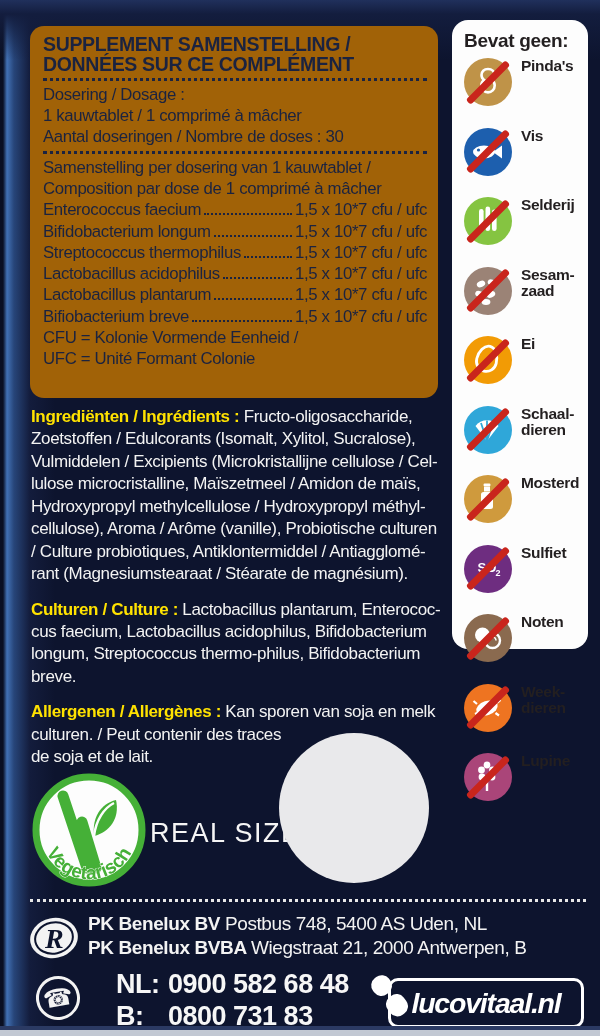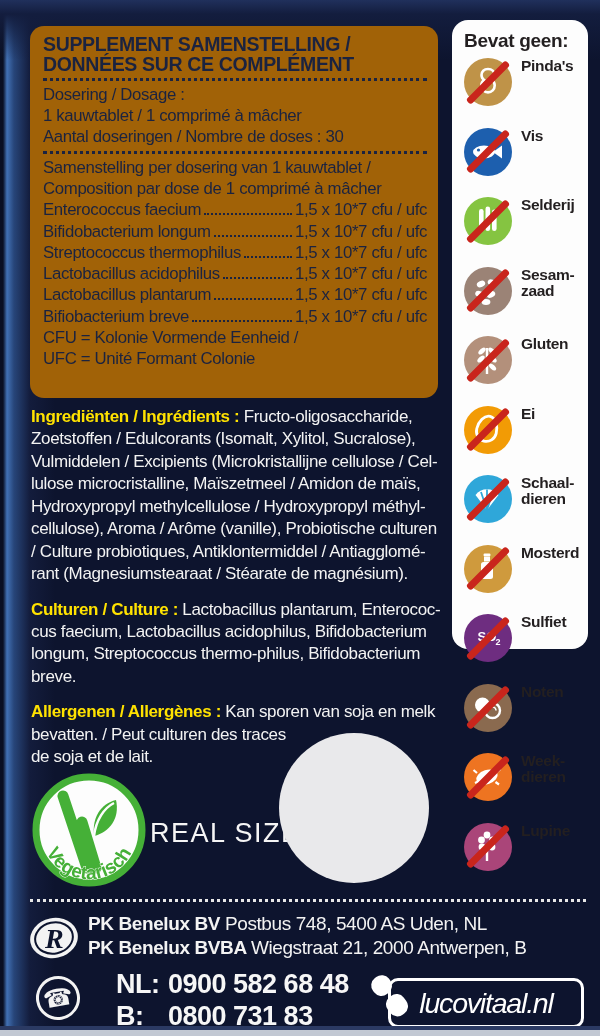--- a/index.html
+++ b/index.html
@@ -57,21 +57,21 @@
   .addr-line{font-size:19px;line-height:1.25;letter-spacing:-0.4px;white-space:nowrap;font-weight:bold;}
   .addr-line .addr-rest{font-weight:normal;}
   .phone-icon{position:absolute;left:36px;top:976px;width:38px;height:38px;border-radius:50%;
       border:3px solid #f3f3f3;color:#f3f3f3;display:flex;align-items:center;justify-content:center;
       font-size:24px;transform:rotate(-10deg);}
   .phone-block{position:absolute;left:88px;top:968px;color:#f6f6f6;}
   .phone-line{display:flex;font-size:27px;font-weight:bold;line-height:1.2;letter-spacing:-0.5px;margin-left:28px;}
   .phone-line .pl{width:52px;}
   .luco-logo{position:absolute;left:388px;top:978px;width:190px;height:44px;
       border:3px solid #fff;border-radius:10px;display:flex;align-items:center;justify-content:center;
-      color:#fff;font-weight:normal;font-size:28.5px;letter-spacing:-1.2px;font-style:italic;}
+      color:#fff;font-weight:bold;font-size:28.5px;letter-spacing:-1.2px;font-style:italic;}
   .luco-capsule{position:absolute;left:-28px;top:-16px;}
 </style>
 </head>
 <body>
 
 <div class="bg"></div>
 
 <div class="facts-panel">
   <div class="facts-title">
     <div>SUPPLEMENT SAMENSTELLING /</div>
@@ -138,21 +138,21 @@
       <div class="txt-line">rant (Magnesiumstearaat / Stéarate de magnésium).</div>
     </div>
     <div class="txt-section">
       <div class="txt-line"><span class="lead">Culturen / Culture : </span>Lactobacillus plantarum, Enterococ-</div>
       <div class="txt-line">cus faecium, Lactobacillus acidophilus, Bifidobacterium</div>
       <div class="txt-line">longum, Streptococcus thermo-philus, Bifidobacterium</div>
       <div class="txt-line">breve.</div>
     </div>
     <div class="txt-section">
       <div class="txt-line"><span class="lead">Allergenen / Allergènes : </span>Kan sporen van soja en melk</div>
-      <div class="txt-line">bevatten. / Peut culturen des traces</div>
+      <div class="txt-line">culturen. / Peut contenir des traces</div>
       <div class="txt-line">de soja et de lait.</div>
     </div>
   </div>
 
 <div class="veg-badge">
   <svg width="118" height="122" viewBox="0 0 118 122">
     <circle cx="59" cy="60" r="53" fill="#fdfdfd" stroke="#45b037" stroke-width="7"></circle>
     <path d="M33 26 L57 98 L66 98 L52 52" fill="none" stroke="#45b037" stroke-width="11" stroke-linecap="round" stroke-linejoin="round"></path>
     <path d="M86 30 C70 34 62 48 64 66 C80 62 90 48 86 30 Z" fill="#45b037"></path>
     <path d="M64 66 C66 50 74 38 84 33" fill="none" stroke="#fdfdfd" stroke-width="2.5"></path>
@@ -209,35 +209,20 @@
             <ellipse cx="28" cy="15.5" rx="4.4" ry="3" fill="#fff" transform="rotate(18 28 15.5)"></ellipse>
             <ellipse cx="15.5" cy="27" rx="4.4" ry="3" fill="#fff" transform="rotate(18 15.5 27)"></ellipse>
             <ellipse cx="27" cy="27.5" rx="4.4" ry="3" fill="#fff" transform="rotate(-22 27 27.5)"></ellipse>
             <ellipse cx="22" cy="35" rx="4.4" ry="3" fill="#fff"></ellipse>
           </svg>
           <div class="slash"></div>
         </div>
         <div class="allergen-label">Sesam-<br>zaad</div>
       </div>
       <div class="allergen-item">
-        <div class="allergen-icon" style="background: rgb(179, 144, 123);">
-          <svg width="46" height="46" viewBox="0 0 46 46">
-            <path d="M23 38 L23 12" stroke="#fff" stroke-width="2.4"></path>
-            <ellipse cx="18" cy="15" rx="4.4" ry="2.3" fill="#fff" transform="rotate(-42 18 15)"></ellipse>
-            <ellipse cx="28" cy="15" rx="4.4" ry="2.3" fill="#fff" transform="rotate(42 28 15)"></ellipse>
-            <ellipse cx="17" cy="23" rx="4.4" ry="2.3" fill="#fff" transform="rotate(-42 17 23)"></ellipse>
-            <ellipse cx="29" cy="23" rx="4.4" ry="2.3" fill="#fff" transform="rotate(42 29 23)"></ellipse>
-            <ellipse cx="17.5" cy="31" rx="4.4" ry="2.3" fill="#fff" transform="rotate(-42 17.5 31)"></ellipse>
-            <ellipse cx="28.5" cy="31" rx="4.4" ry="2.3" fill="#fff" transform="rotate(42 28.5 31)"></ellipse>
-          </svg>
-          <div class="slash"></div>
-        </div>
-        <div class="allergen-label">Gluten</div>
-      </div>
-      <div class="allergen-item">
         <div class="allergen-icon" style="background: rgb(242, 155, 5);">
           <svg width="46" height="46" viewBox="0 0 46 46">
             <path d="M23 10 c6 0 10 8 10 15 0 6-4.4 10.5-10 10.5S13 31 13 25c0-7 4-15 10-15z" fill="none" stroke="#fff" stroke-width="2.8" transform="rotate(14 23 23)"></path>
           </svg>
           <div class="slash"></div>
         </div>
         <div class="allergen-label">Ei</div>
       </div>
       <div class="allergen-item">
         <div class="allergen-icon" style="background: rgb(47, 167, 217);">

